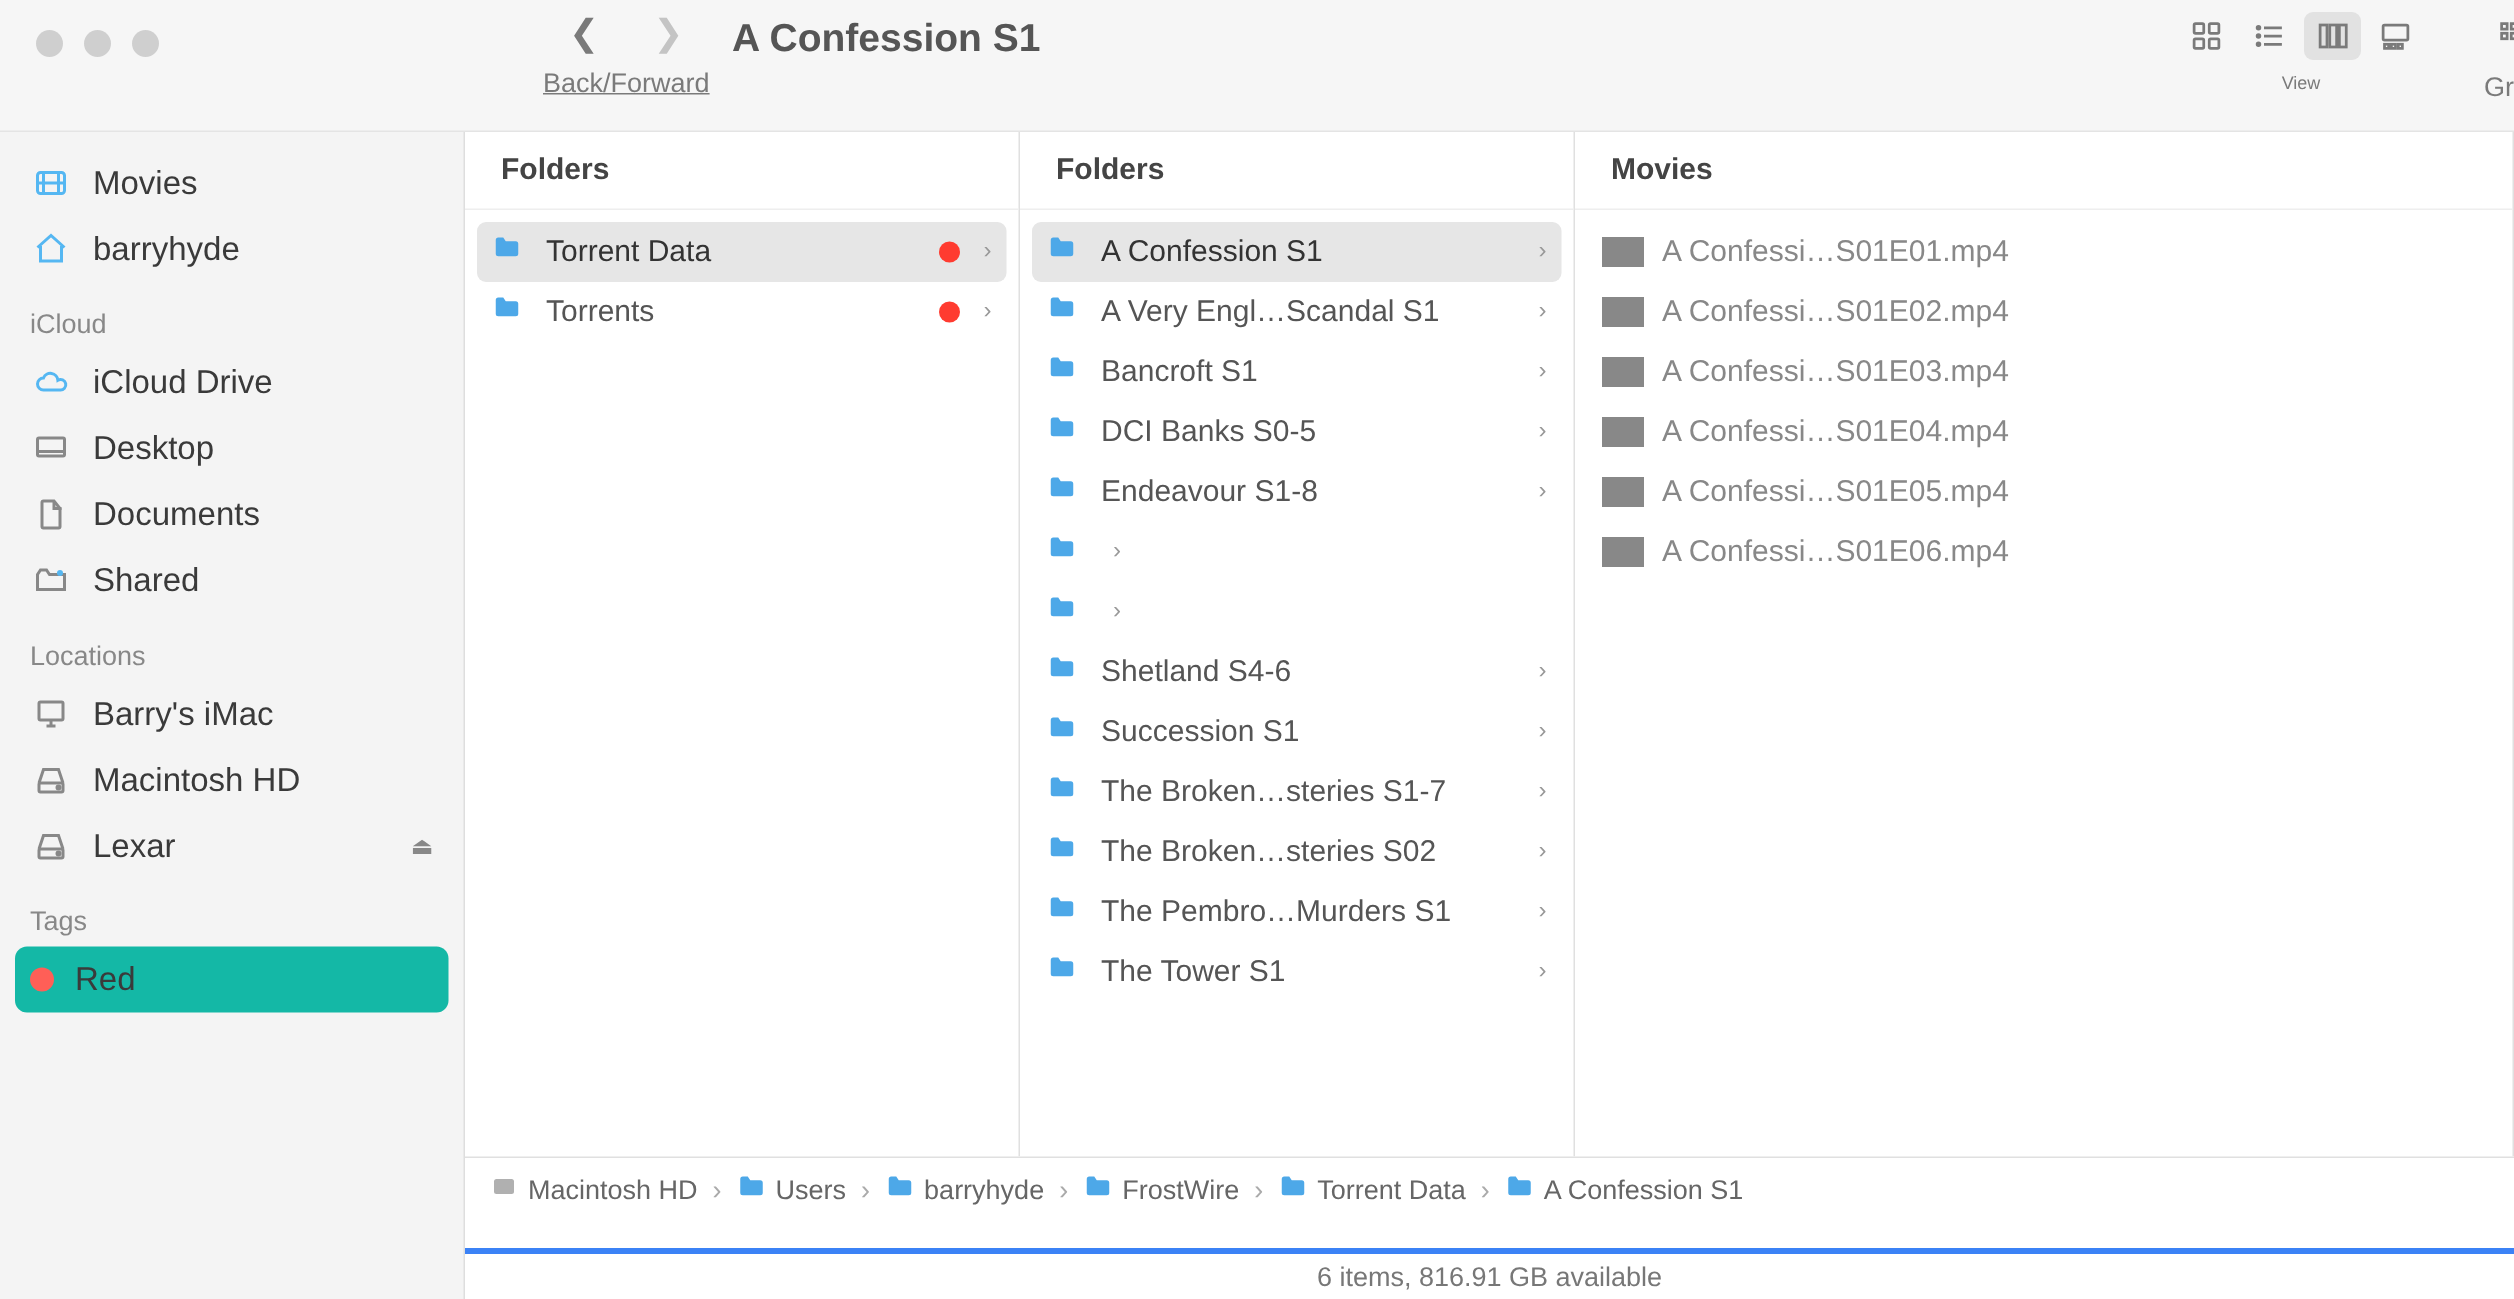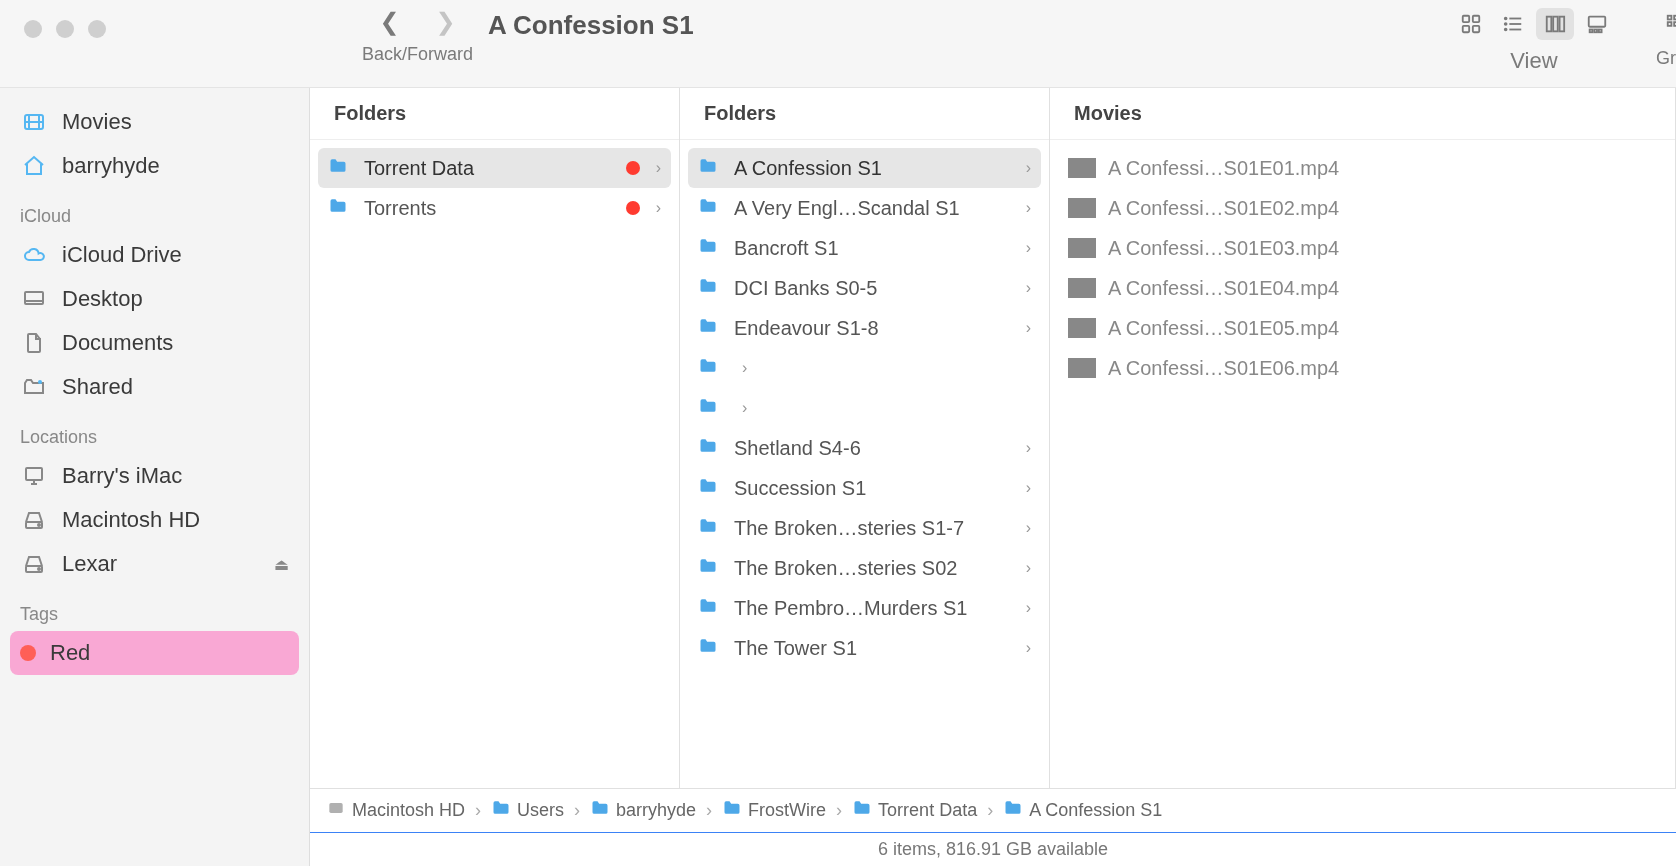--- a/index.html
+++ b/index.html
@@ -5,38 +5,38 @@
 * { box-sizing: border-box; margin: 0; padding: 0; font-family: -apple-system, BlinkMacSystemFont, "Segoe UI", Helvetica, Arial, sans-serif; }
 body { background: #ffffff; width: 1676px; height: 866px; overflow: hidden; display: flex; flex-direction: column; position: relative; }
 
 
 .toolbar { height: 88px; background: #f6f6f6; display: flex; align-items: flex-start; padding: 8px 0 0 0; position: relative; border-bottom: 1px solid #e4e4e4; }
 .traffic-lights { display: flex; gap: 14px; padding: 12px 0 0 24px; }
 .traffic-light { width: 18px; height: 18px; border-radius: 50%; background: #cfcfcf; }
 .nav-buttons { position: absolute; left: 362px; top: 8px; display: flex; flex-direction: column; align-items: center; }
 .nav-arrows { display: flex; gap: 20px; }
 .nav-arrow { font-size: 24px; color: #7a7a7a; cursor: pointer; padding: 0 8px; }
-.nav-label { font-size: 18px; color: #7a7a7a; margin-top: 8px; }
+.nav-label { font-size: 18px; color: #7a7a7a; margin-top: 8px; text-decoration: underline; }
 .window-title { position: absolute; left: 488px; top: 10px; font-size: 26px; font-weight: 600; color: #555; }
 .view-controls { position: absolute; right: 60px; top: 8px; display: flex; flex-direction: column; align-items: center; }
 .view-buttons { display: flex; gap: 4px; align-items: center; }
 .view-btn { width: 38px; height: 32px; display: flex; align-items: center; justify-content: center; color: #7a7a7a; border-radius: 6px; cursor: pointer; }
 .view-btn.active { background: #e2e2e2; }
-.view-label { font-size: 22px; color: #7a7a7a; margin-top: 8px; }
+.view-label { font-size: 12px; color: #7a7a7a; margin-top: 8px; }
 .group-section { position: absolute; right: -20px; top: 8px; display: flex; flex-direction: column; align-items: center; }
 .group-label { font-size: 18px; color: #7a7a7a; margin-top: 8px; }
 
 
 .main { flex: 1; display: flex; overflow: hidden; }
 
 
 .sidebar { width: 310px; background: #f4f4f4; border-right: 1px solid #dedede; padding: 12px 0; overflow-y: auto; }
 .sidebar-item { display: flex; align-items: center; padding: 8px 20px; font-size: 22px; color: #3a3a3a; cursor: pointer; height: 44px; }
 .sidebar-item .icon { width: 28px; margin-right: 14px; display: flex; align-items: center; justify-content: center; }
-.sidebar-item.selected { background: #f9a8d4; border-radius: 8px; margin: 0 10px; padding-left: 10px; text-align: center; }
+.sidebar-item.selected { background: #14b8a6; border-radius: 8px; margin: 0 10px; padding-left: 10px; text-align: center; }
 .sidebar-header { font-size: 18px; color: #888; padding: 18px 20px 6px 20px; font-weight: 500; }
 .eject { margin-left: auto; color: #888; font-size: 16px; }
 .tag-dot { width: 16px; height: 16px; border-radius: 50%; background: #ff5f57; margin-right: 14px; }
 
 
 .columns { flex: 1; display: flex; flex-direction: column; background: #ffffff; }
 .column-container { flex: 1; display: flex; overflow: hidden; justify-content: flex-end; }
 .column { border-right: 1px solid #e0e0e0; display: flex; flex-direction: column; }
 .column:nth-child(1) { width: 370px; }
 .column:nth-child(2) { width: 370px; }
@@ -52,21 +52,21 @@
 .row.file .name { color: #888; }
 .row .chevron { color: #999; font-size: 16px; margin-left: 8px; }
 .row .red-tag { width: 14px; height: 14px; border-radius: 50%; background: #ff3b30; margin-right: 8px; }
 
 
 .pathbar { height: 44px; border-top: 1px solid #e0e0e0; display: flex; align-items: center; padding: 0 16px; font-size: 18px; color: #666; gap: 10px; }
 .path-seg { display: flex; align-items: center; gap: 6px; cursor: pointer; }
 .path-sep { color: #aaa; }
 
 
-.statusbar { height: 34px; border-top: 1px solid #3b82f6; display: flex; align-items: center; justify-content: center; font-size: 18px; color: #777; }
+.statusbar { height: 34px; border-top: 4px solid #3b82f6; display: flex; align-items: center; justify-content: center; font-size: 18px; color: #777; margin-top: 17px; }
 
 
 .svg-icon { display: block; }
 </style>
 </head>
 <body>
 
 <div class="toolbar">
   <div class="traffic-lights">
     <div class="traffic-light"></div>

